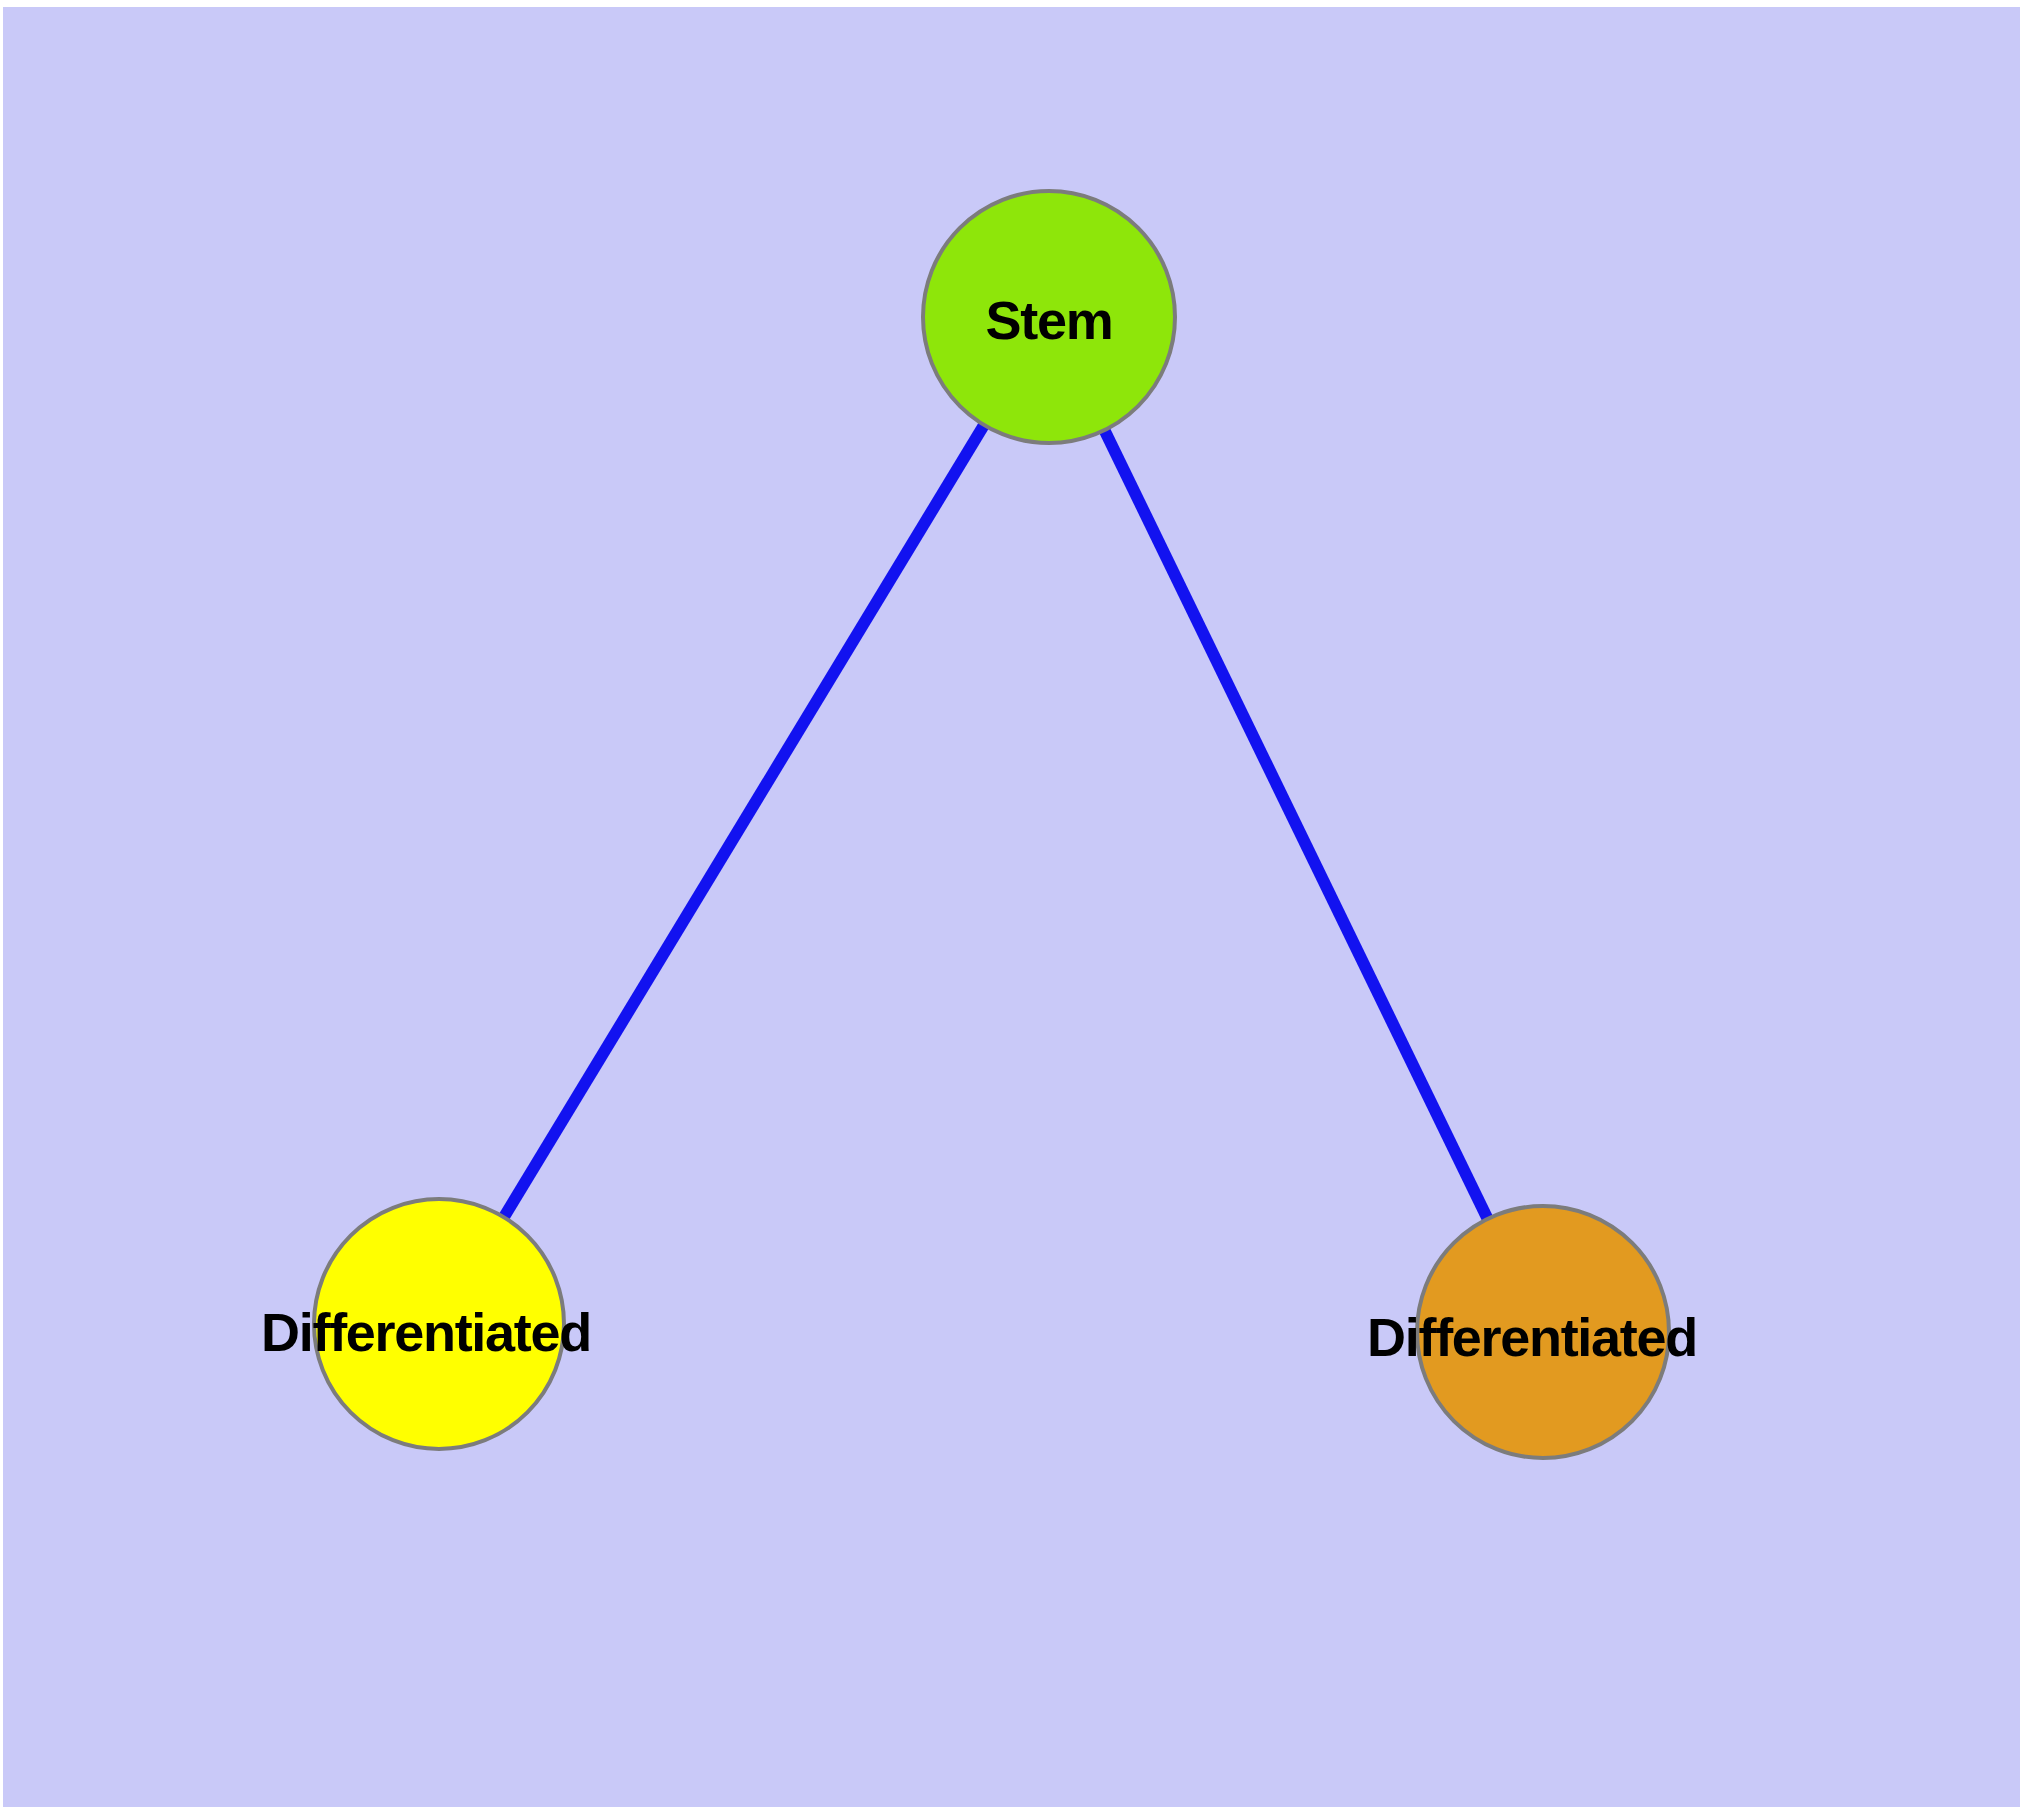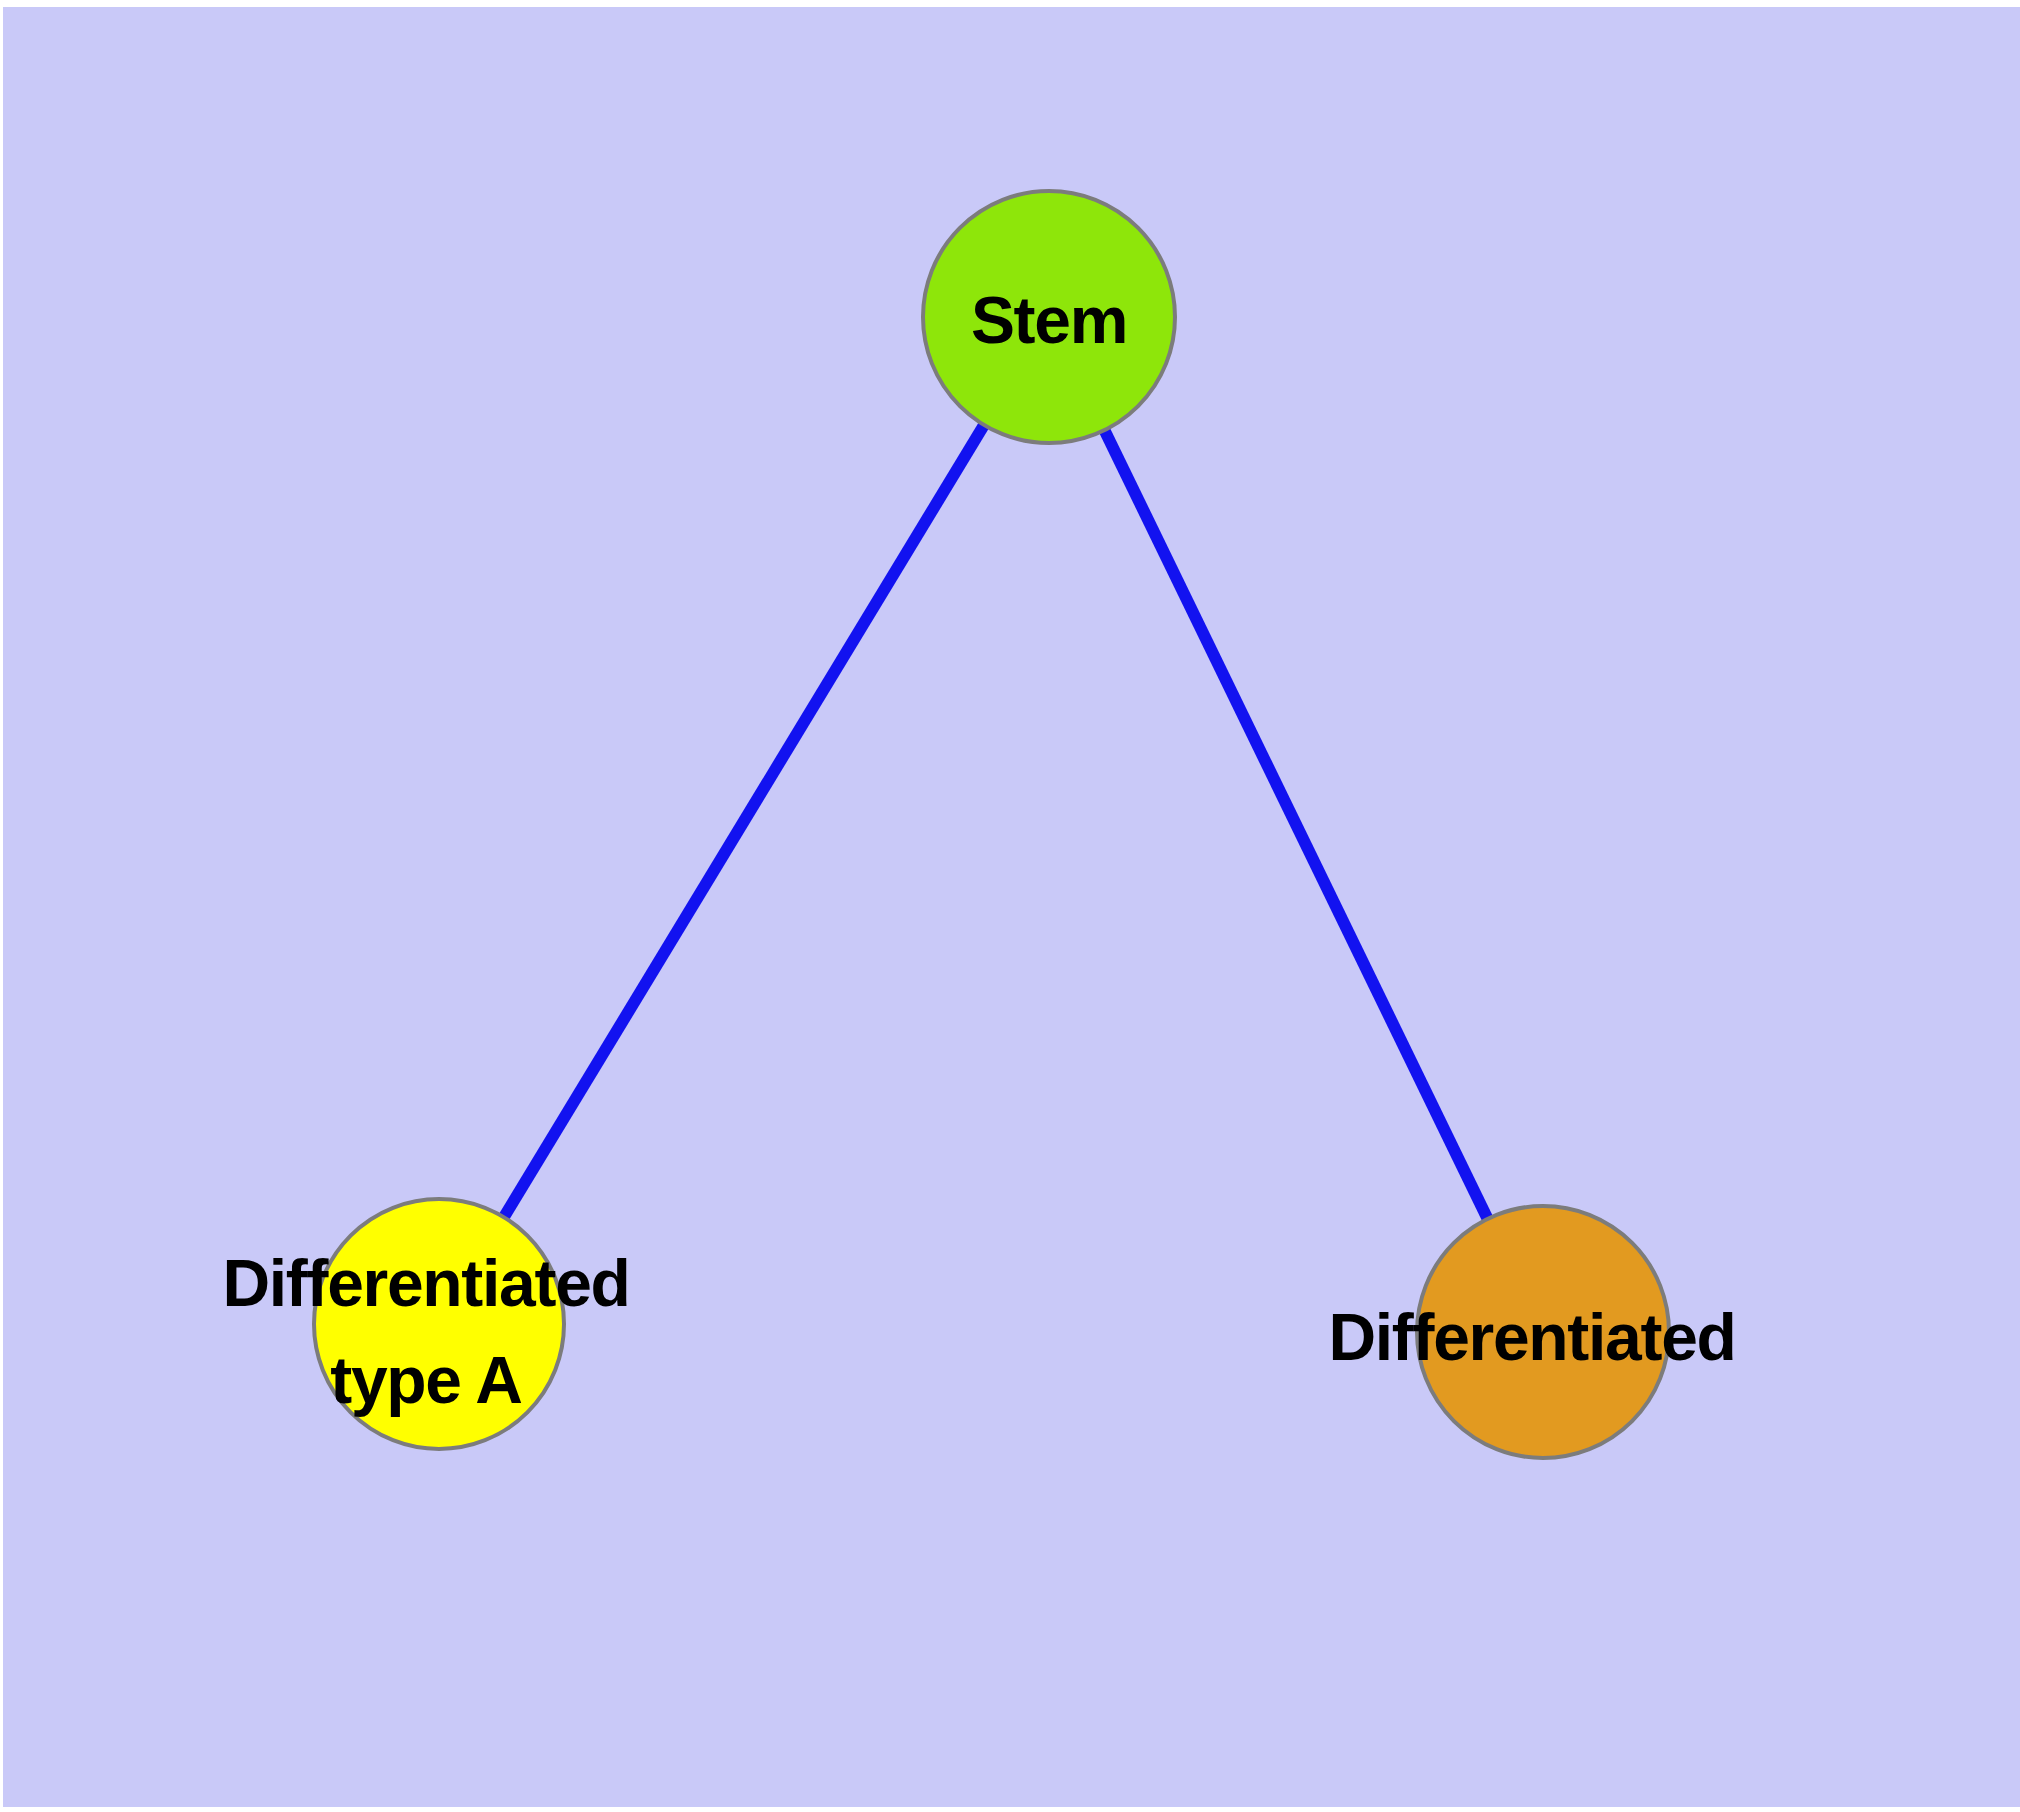--- a/index.html
+++ b/index.html
@@ -42,21 +42,21 @@
   .node-type-a { left: 312px;  top: 1197px; width: 254px; height: 254px; }
   .node-type-b { left: 1415px; top: 1204px; width: 256px; height: 256px; }
   .label {
     position: absolute;
     z-index: 3;
     transform: translate(-50%, -50%);
     width: 763px;
     text-align: center;
     color: #000000;
     font-weight: bold;
-    font-size: 66px;
+    font-size: 54px;
     line-height: 97px;
     letter-spacing: -1.3px;
     white-space: nowrap;
   }
   .label-stem   { left: 1049px; top: 320px; }
   .label-type-a { left: 426px;  top: 1332px; }
   .label-type-b { left: 1532px; top: 1337px; }
 </style>
 </head>
 <body>
@@ -73,21 +73,20 @@
   <div class="node node-stem" style="background-color: rgb(142, 230, 10); border-color: rgb(124, 124, 124);"></div>
 
   <div class="node node-type-a" style="background-color: rgb(255, 255, 0); border-color: rgb(124, 124, 124);"></div>
 
   <div class="node node-type-b" style="background-color: rgb(226, 154, 32); border-color: rgb(124, 124, 124);"></div>
 
   <div class="label label-stem">Stem</div>
 
   <div class="label label-type-a">
     <div>Differentiated</div>
-    <div>type A</div>
   </div>
 
   <div class="label label-type-b">
     <div>Differentiated</div>
   </div>
 
 </div>
 
 
 </body></html>

